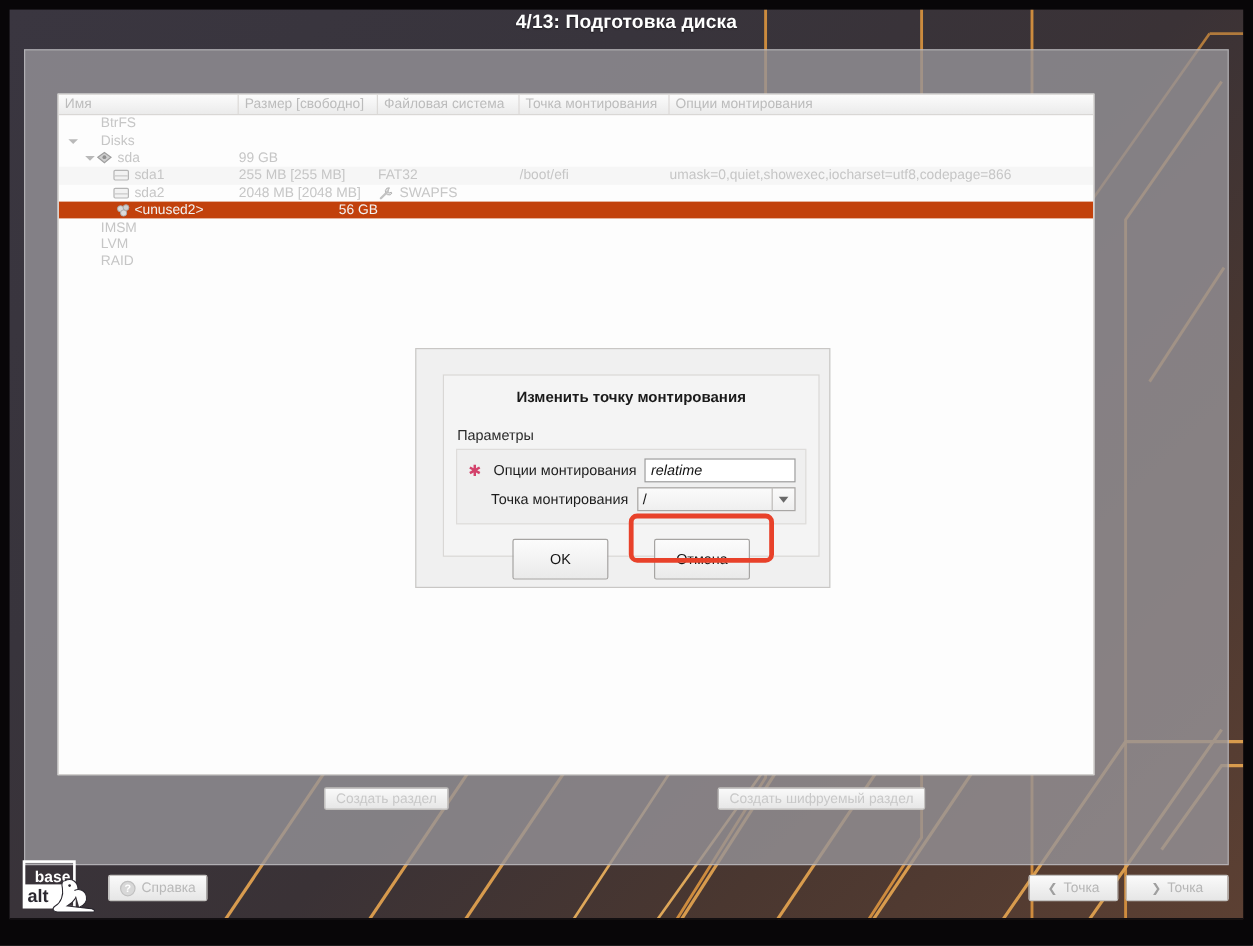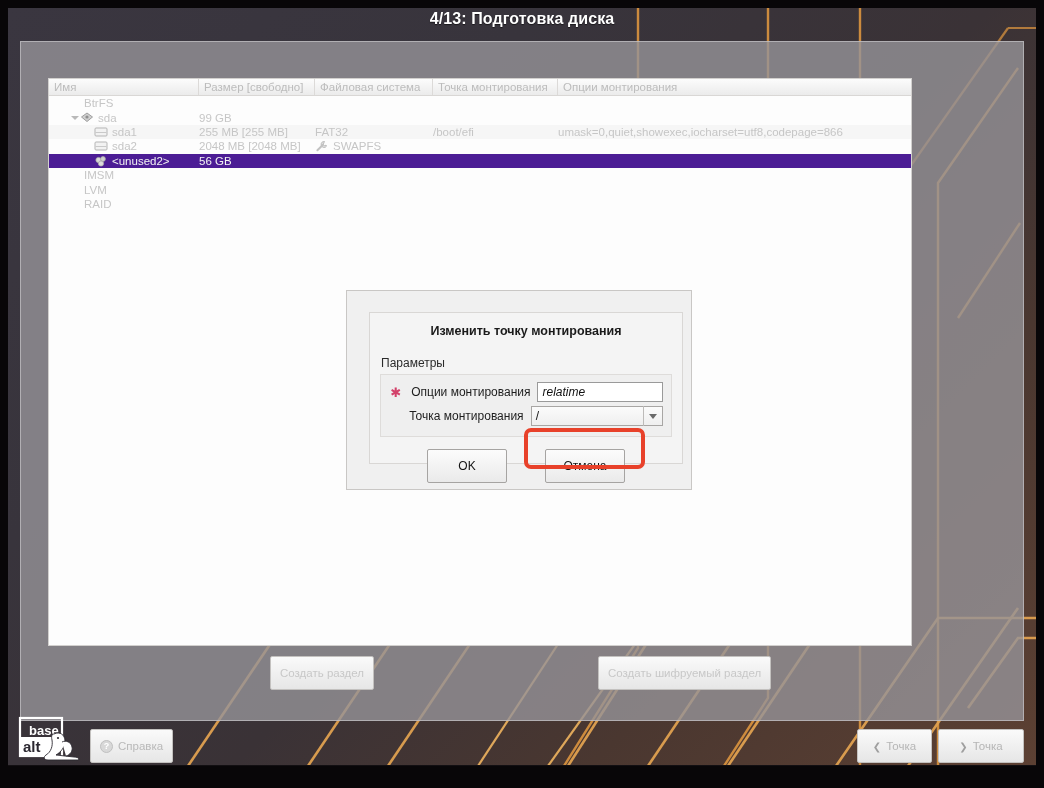--- a/index.html
+++ b/index.html
@@ -89,22 +89,23 @@
   .tbody { position: relative; }
   .trow {
     display: flex;
     height: 14.4px;
     align-items: center;
     font-size: 11.5px;
     color: #c6c6c6;
     white-space: nowrap;
   }
   .trow.selected {
-    background: #4c1d95;
+    background: #c2410c;
     color: #f2f2f2;
+    text-align: right;
   }
   .trow.alt { background: #f6f6f6; }
 
   .cell { overflow: hidden; white-space: nowrap; line-height: 14px; }
   .cell.c0 { width: 150px; display: flex; align-items: center; }
   .cell.c1 { width: 116px; }
   .cell.c2 { width: 118px; display: flex; align-items: center; }
   .cell.c3 { width: 125px; }
   .cell.c4 { flex: 1; }
 
@@ -127,21 +128,21 @@
   
   .gbtn {
     position: absolute;
     z-index: 14;
     background: linear-gradient(#fafafa, #e6e6e6);
     border: 1px solid #c3c1bf;
     border-radius: 2px;
     color: #c8c8c8;
     font-size: 11.5px;
     display: flex; align-items: center; justify-content: center;
-    padding: 16px 9px;
+    padding: 1px 9px;
     height: 19px;
     white-space: nowrap;
   }
 
   #btn-create-part { left: 270px; top: 656px; }
   #btn-create-enc  { left: 598px; top: 656px; }
 
   
   .logo {
     position: absolute; left: 18px; top: 716px;
@@ -321,20 +322,34 @@
           </div>
           <div class="cell c1"><span></span></div>
           <div class="cell c2">
             <span></span>
           </div>
           <div class="cell c3"><span></span></div>
           <div class="cell c4"><span></span></div>
         </div>
         <div class="trow">
           <div class="cell c0">
+            <span class="indent" style="width:6px"></span>
+            <span class="twisty open"></span>
+            <span class="ticon"></span>
+            <span>Disks</span>
+          </div>
+          <div class="cell c1"><span></span></div>
+          <div class="cell c2">
+            <span></span>
+          </div>
+          <div class="cell c3"><span></span></div>
+          <div class="cell c4"><span></span></div>
+        </div>
+        <div class="trow">
+          <div class="cell c0">
             <span class="indent" style="width:20px"></span>
             <span class="twisty open"></span>
             <span class="ticon"><svg width="14" height="12" viewBox="0 0 14 12">
                 <polygon points="7,1 12.5,5 7,9.5 1.5,5" fill="#cfcfcf" stroke="#9e9e9e" stroke-width="1"></polygon>
                 <circle cx="7" cy="5" r="1.6" fill="#8f8f8f"></circle>
               </svg></span>
             <span>sda</span>
           </div>
           <div class="cell c1"><span>99 GB</span></div>
           <div class="cell c2">

